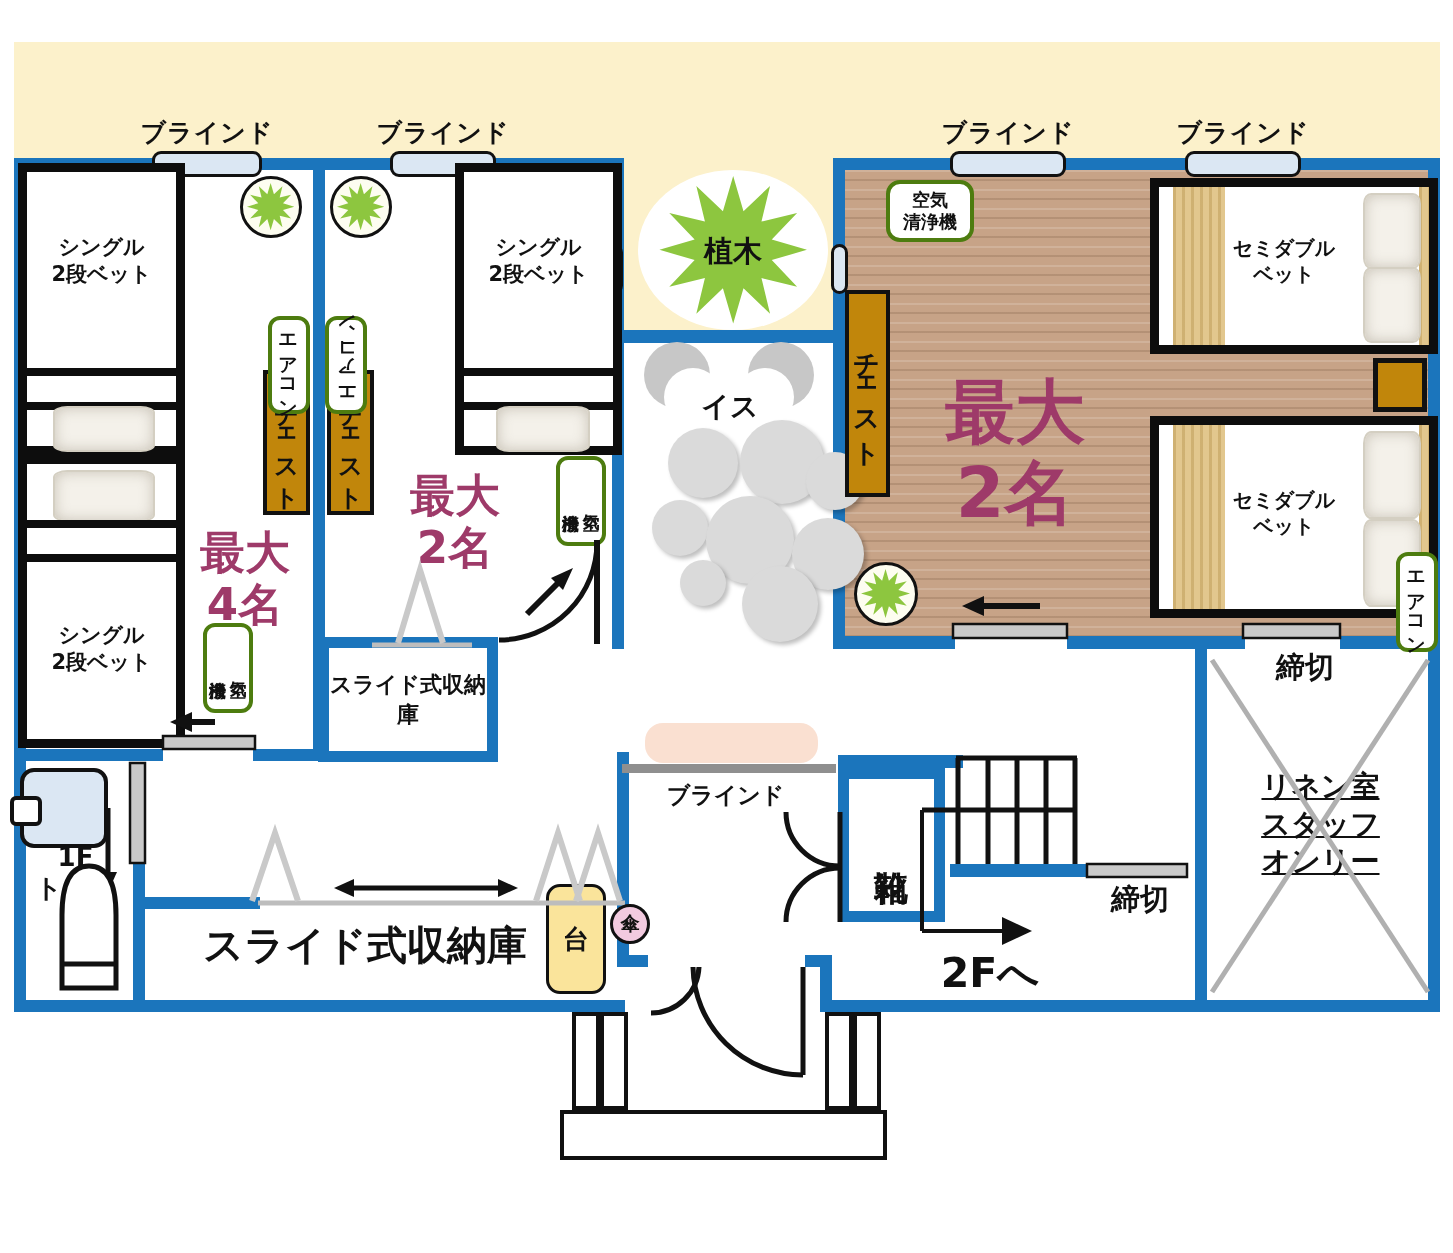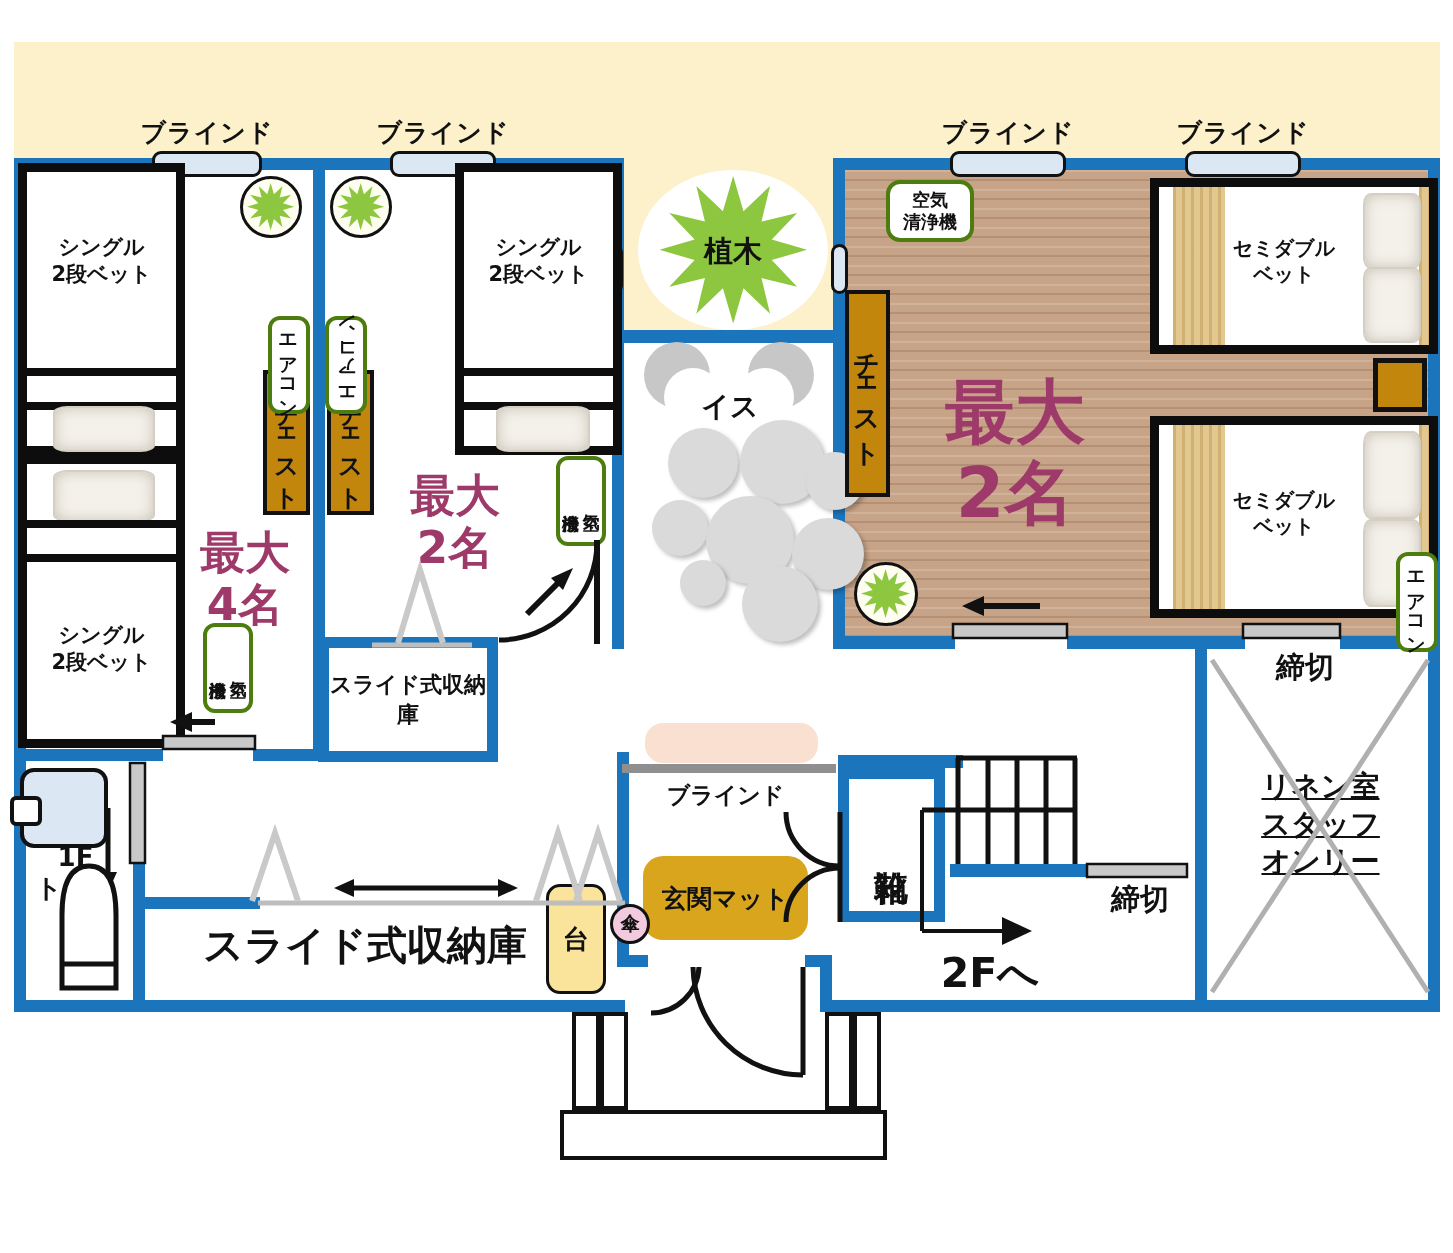--- a/index.html
+++ b/index.html
@@ -198,23 +198,20 @@
 
   <div class="a txt" style="left:1228px;top:768px;width:185px;font-size:29px;font-weight:700;line-height:1.3;text-decoration:underline;">リネン室
 スタッフ
 オンリー</div>
 
   <div class="a txt" style="left:930px;top:946px;width:120px;font-size:41px;font-weight:800;">2Fへ</div>
   <div class="a txt" style="left:1090px;top:880px;width:100px;font-size:29px;font-weight:800;">締切</div>
 
   <div class="a" style="left:645px;top:723px;width:173px;height:40px;background:var(--peach);border-radius:18px;"></div>
   <div class="a txt" style="left:638px;top:780px;width:175px;font-size:23px;font-weight:600;">ブラインド</div>
-  <div class="a" style="left:643px;top:856px;width:165px;height:84px;background:var(--matgold);border-radius:20px;display:flex;align-items:center;justify-content:center;">
-    <span style="font-size:25px;font-weight:700;">玄関マット</span>
-  </div>
   <div class="a" style="left:610px;top:904px;width:40px;height:40px;background:#f2cadf;border:3px solid #111;border-radius:50%;display:flex;align-items:center;justify-content:center;z-index:5;">
     <span style="font-size:19px;font-weight:700;">傘</span>
   </div>
 
   <div class="a" style="left:20px;top:768px;width:88px;height:80px;background:var(--window);border:4px solid #111;border-radius:14px;"></div>
   <div class="a" style="left:10px;top:796px;width:32px;height:30px;background:#fff;border:4px solid #111;border-radius:6px;"></div>
   <div class="a txt" style="left:28px;top:842px;width:95px;font-size:26px;font-weight:700;line-height:1.2;">1F
 トイレ</div>
   <div class="a txt" style="left:150px;top:918px;width:430px;font-size:40px;font-weight:800;">スライド式収納庫</div>
   <div class="a" style="left:546px;top:884px;width:60px;height:110px;background:var(--standyellow);border:3px solid #111;border-radius:14px;display:flex;align-items:center;justify-content:center;">

